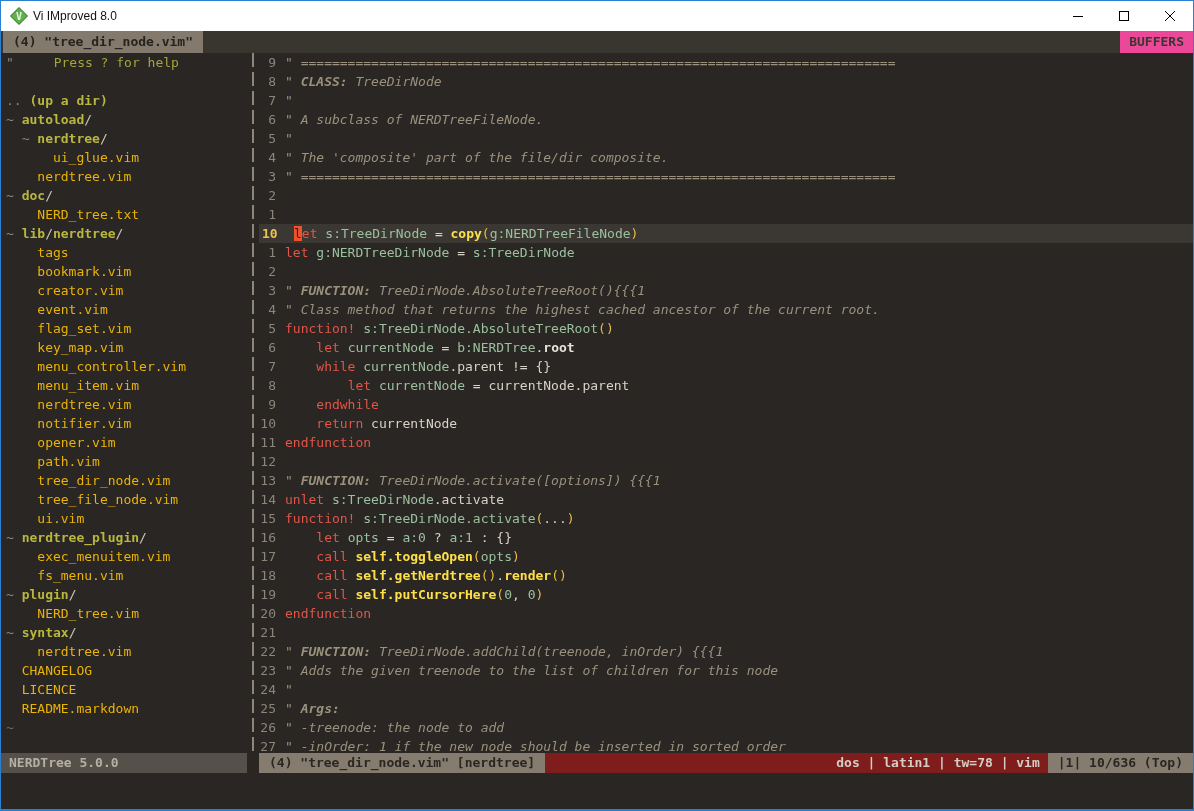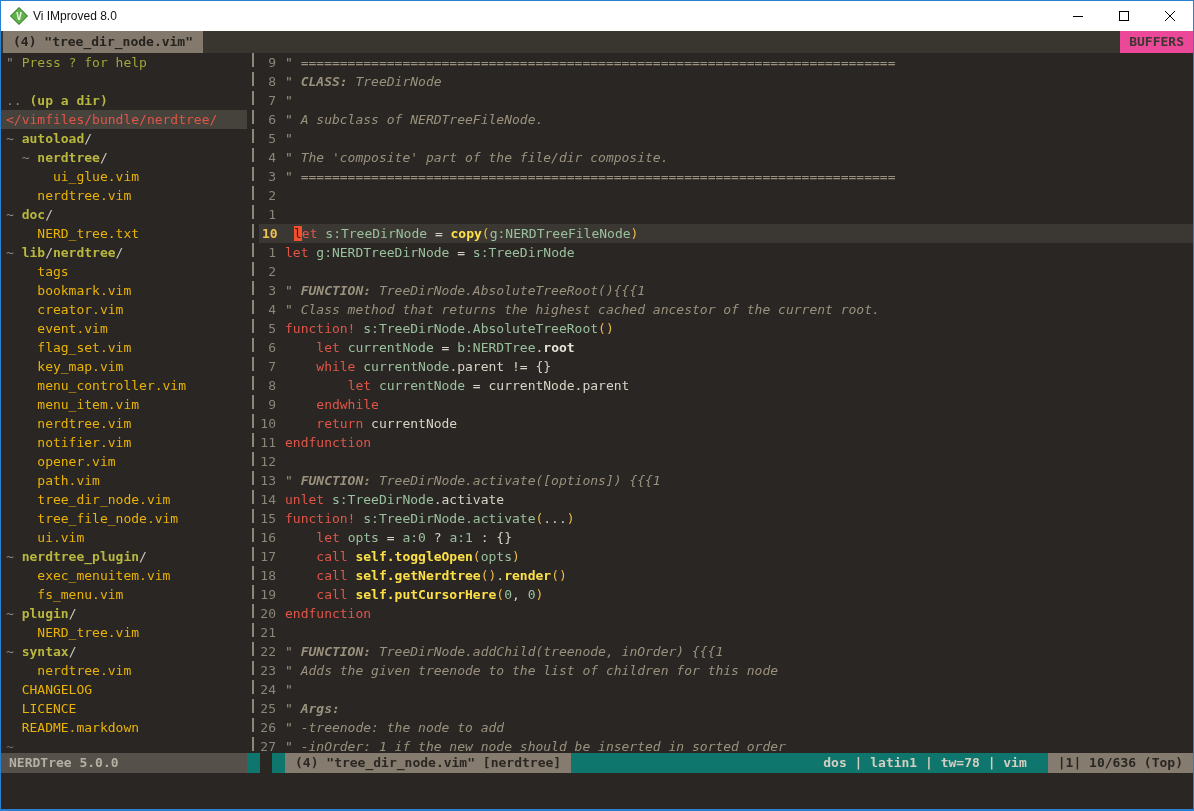--- a/index.html
+++ b/index.html
@@ -20,21 +20,21 @@
   .tab-active{background:#837a6d;color:#26221e;padding:0 10px;white-space:pre;}
   .tab-spacer{flex:1;}
   .buffers-label{background:#ec4899;color:#3b362f;padding:0 9px;font-weight:bold;}
 
   
   .main{flex:1;min-height:0;display:flex;overflow:hidden;background:#292623;}
   .nerdtree{width:246px;flex:none;overflow:hidden;font:13px/19px "DejaVu Sans Mono",monospace;}
   .nrow{height:19px;padding-left:5px;white-space:pre;}
   .nrow.hl{background:#46423c;}
   .t-dim{color:#8d877b;}
-  .t-help{color:#a2a63b;}
+  .t-help{color:#a2a63b;margin-left:32px;}
   .t-dir{color:#b9b73e;font-weight:bold;}
   .t-slash{color:#ccc7ba;}
   .t-file{color:#eab308;margin-top:14px;}
   .t-root{color:#e25549;}
   .t-tilde{color:#6e6a5f;}
 
   .vsep{width:12px;flex:none;position:relative;}
   .vsep::before{content:"";position:absolute;left:5px;top:0;bottom:0;width:2px;
     background:repeating-linear-gradient(to bottom,#8d877b 0 14px,transparent 14px 19px);}
 
@@ -48,22 +48,22 @@
   .c-comb{color:#9a927e;font-style:italic;font-weight:bold;}
   .c-kw{color:#e25549;}
   .c-id{color:#9bc09e;}
   .c-fn{color:#fde047;font-weight:bold;}
   .c-par{color:#eebb44;}
   .c-txt{color:#d8d3c6;}
   .c-txtb{color:#e6e2d6;font-weight:bold;}
   .c-cur{background:#f0512d;color:#47170c;}
 
   
-  .statusline{height:20px;flex:none;display:flex;background:#0f766e;
-    font:bold 13px/20px "DejaVu Sans Mono",monospace;white-space:pre;gap:13px;}
+  .statusline{height:20px;flex:none;display:flex;background:#7f1d1d;
+    font:bold 13px/20px "DejaVu Sans Mono",monospace;white-space:pre;}
   .st-nerdtree{width:246px;flex:none;background:#56504a;color:#b5b0a5;padding-left:8px;}
   .st-gap{width:12px;flex:none;background:#2a2723;}
   .st-file{flex:none;background:#857c6f;color:#2a2622;padding:0 10px;}
   .st-mid{flex:1;}
   .st-info{color:#d3cec1;padding-right:8px;}
   .st-pos{flex:none;background:#857c6f;color:#2a2622;padding:0 10px;}
 
   .cmdline{height:36px;flex:none;background:#292623;}
 </style>
 </head>
@@ -108,21 +108,20 @@
     <div class="tab-active">(4) "tree_dir_node.vim"</div>
     <div class="tab-spacer"></div>
     <div class="buffers-label">BUFFERS</div>
   </div>
 
   <div class="main">
     <div class="nerdtree">
         <div class="nrow"><span class="t-dim">" </span><span class="t-help">Press ? for help</span></div>
         <div class="nrow"></div>
         <div class="nrow"><span class="t-dim">.. </span><span class="t-dir">(up a dir)</span></div>
-        <div class="nrow hl"><span class="t-root">&lt;/vimfiles/bundle/nerdtree/</span></div>
         <div class="nrow"><span class="t-dim">~ </span><span class="t-dir">autoload</span><span class="t-slash">/</span></div>
         <div class="nrow"><span class="t-dim">  ~ </span><span class="t-dir">nerdtree</span><span class="t-slash">/</span></div>
         <div class="nrow"><span class="t-file">      ui_glue.vim</span></div>
         <div class="nrow"><span class="t-file">    nerdtree.vim</span></div>
         <div class="nrow"><span class="t-dim">~ </span><span class="t-dir">doc</span><span class="t-slash">/</span></div>
         <div class="nrow"><span class="t-file">    NERD_tree.txt</span></div>
         <div class="nrow"><span class="t-dim">~ </span><span class="t-dir">lib</span><span class="t-slash">/</span><span class="t-dir">nerdtree</span><span class="t-slash">/</span></div>
         <div class="nrow"><span class="t-file">    tags</span></div>
         <div class="nrow"><span class="t-file">    bookmark.vim</span></div>
         <div class="nrow"><span class="t-file">    creator.vim</span></div>

